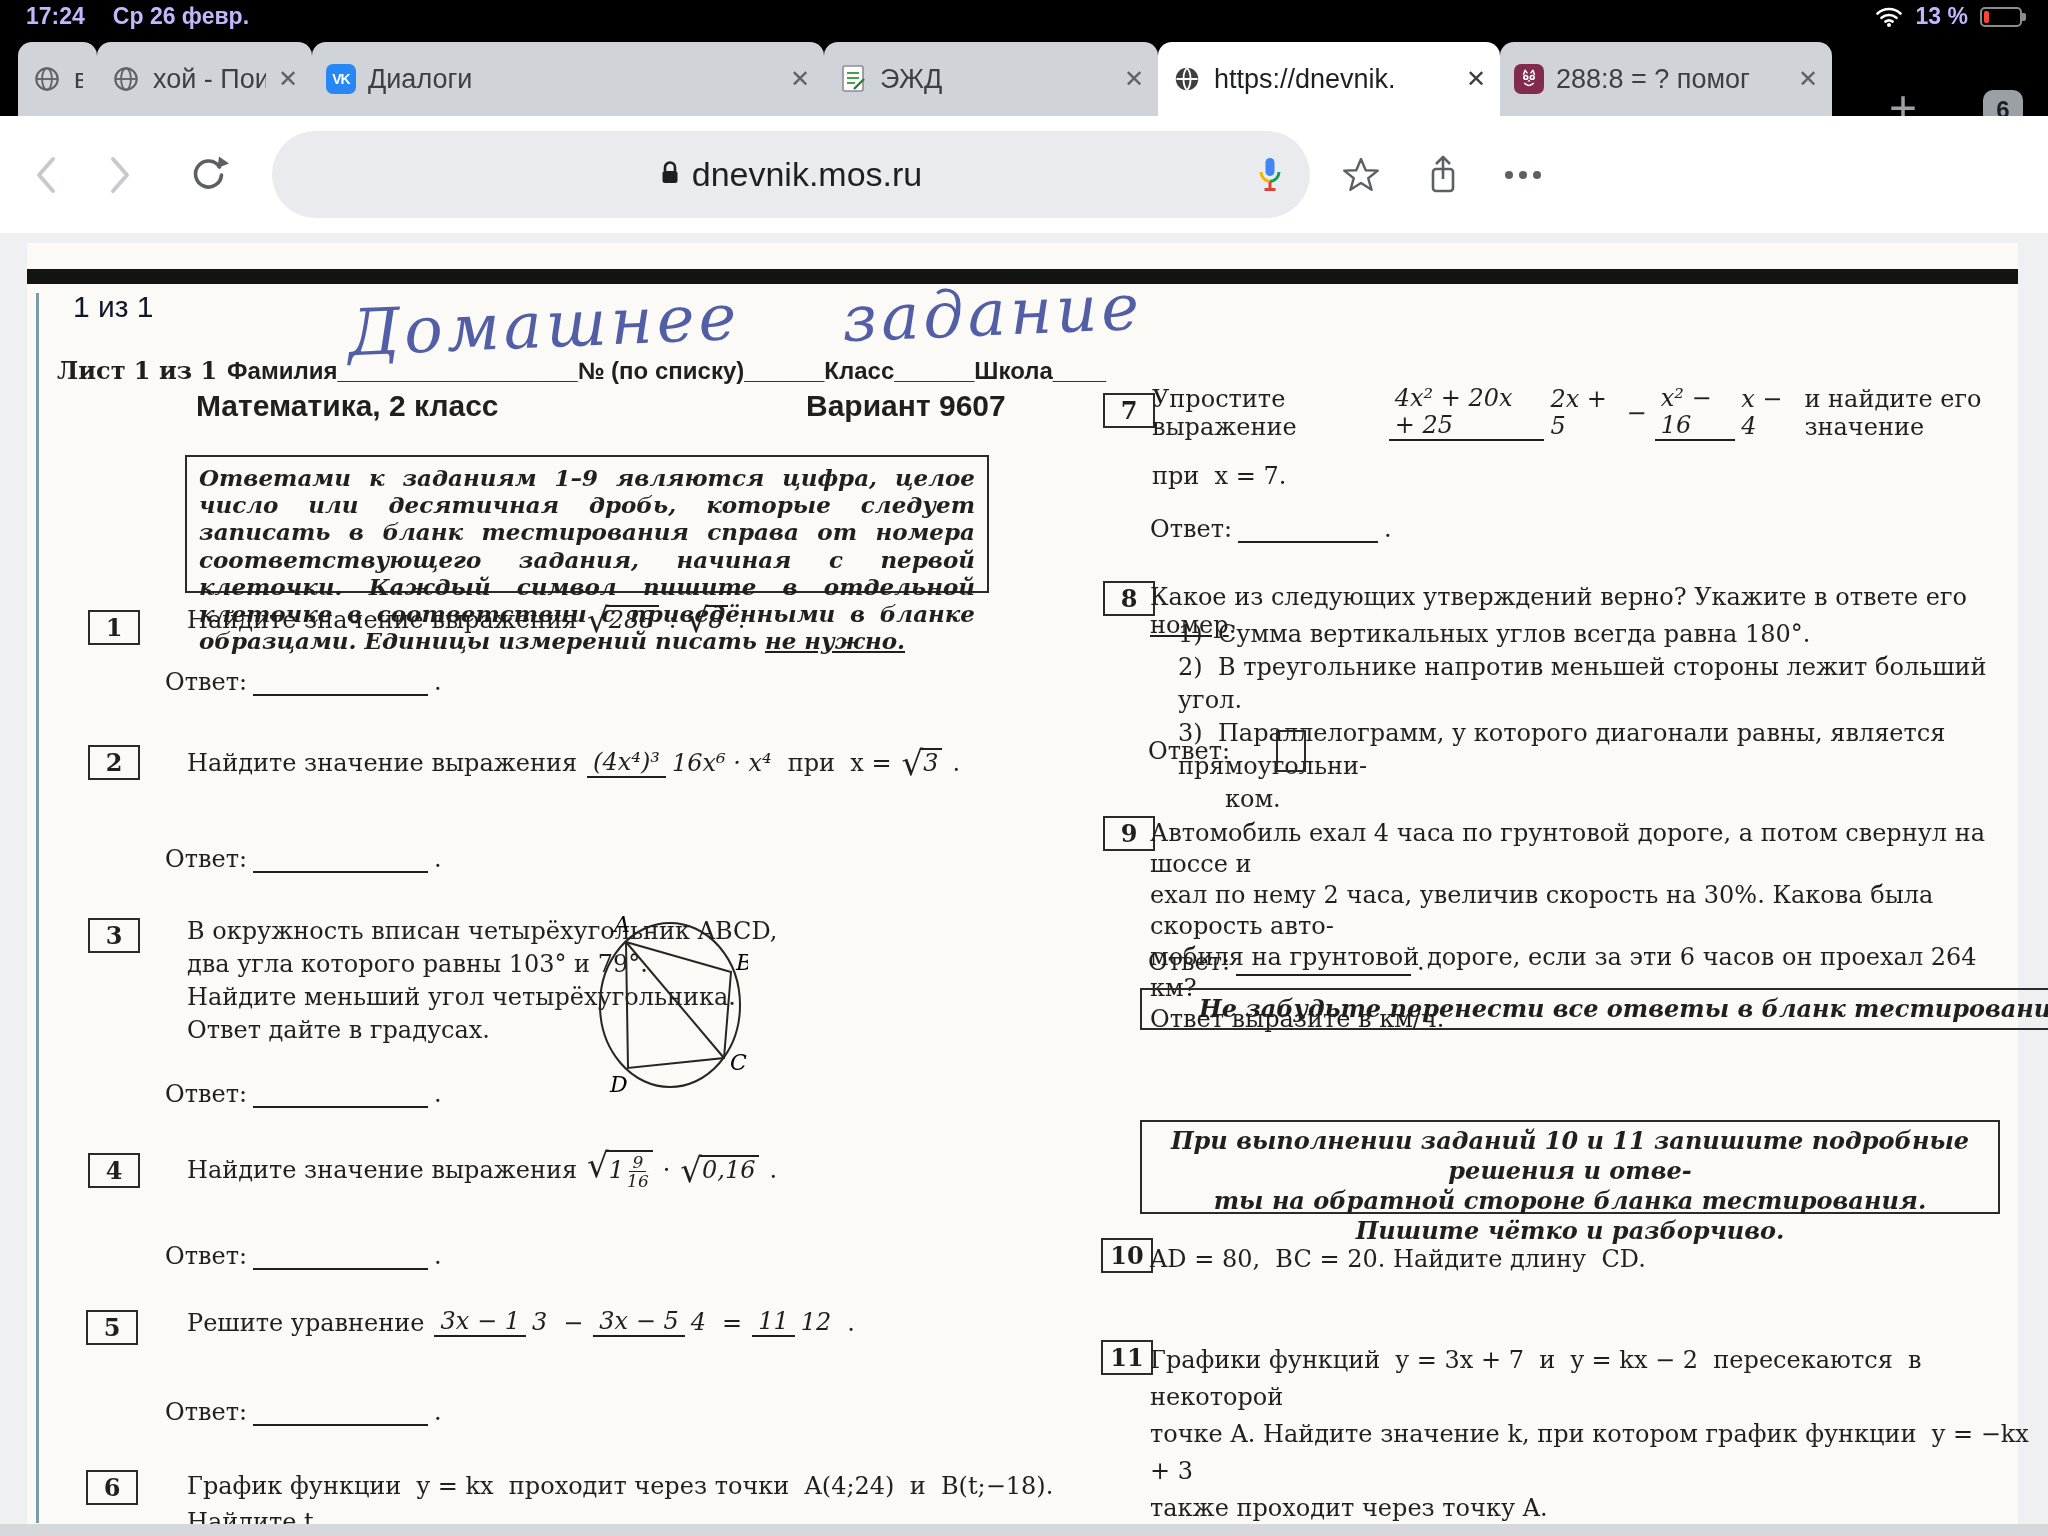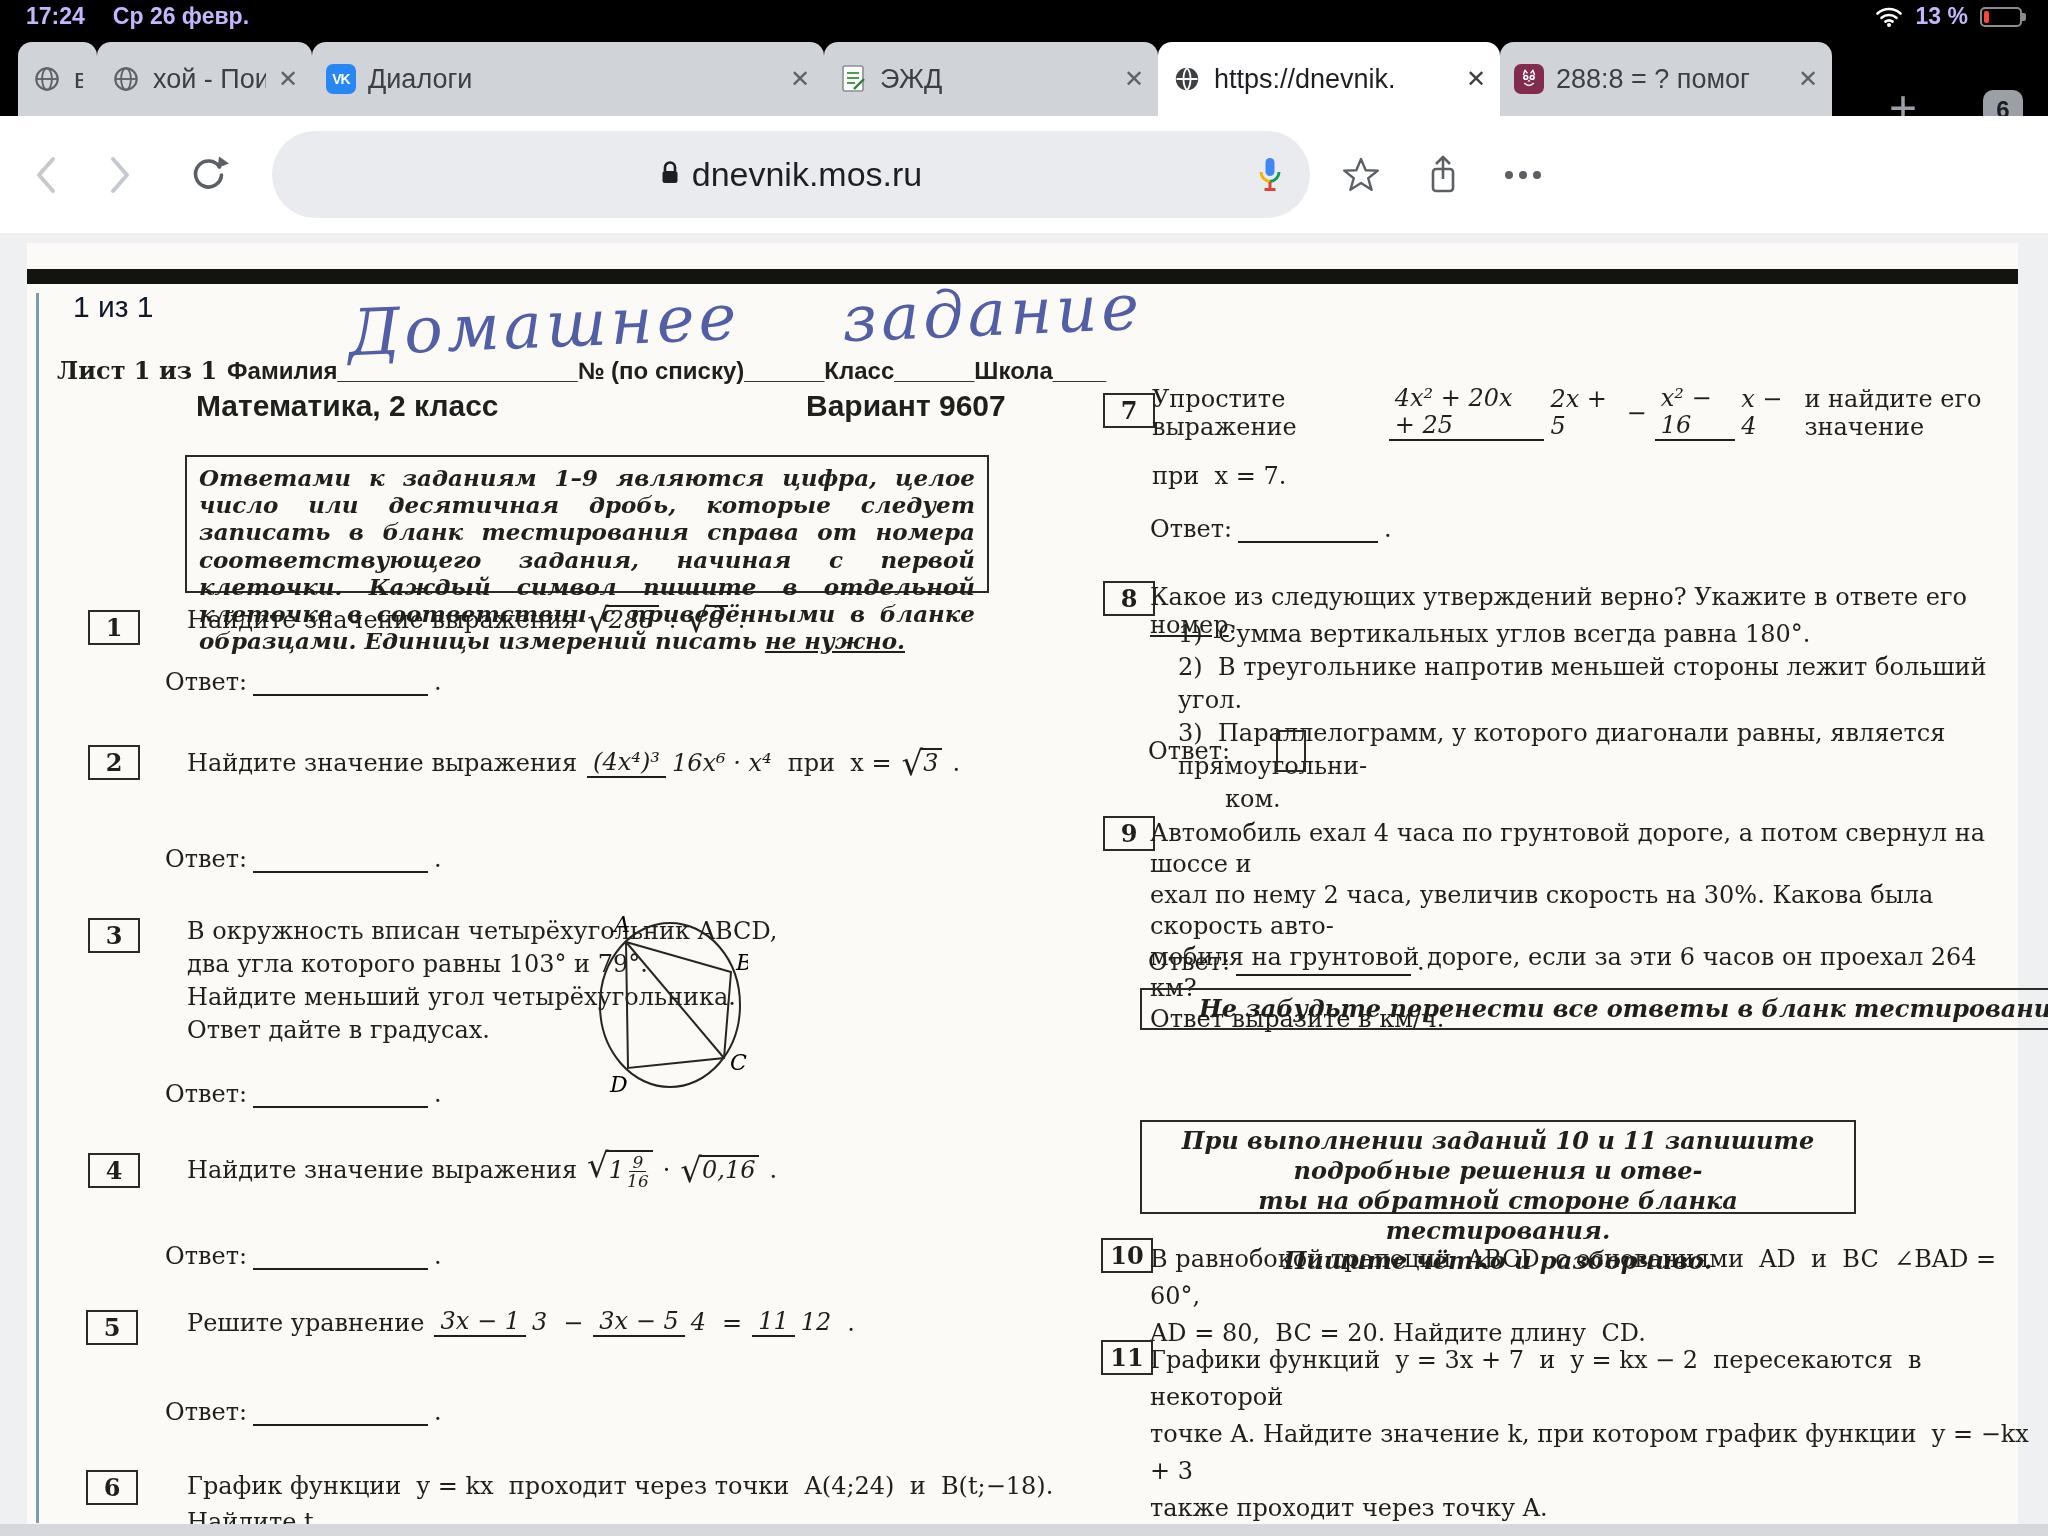--- a/index.html
+++ b/index.html
@@ -406,29 +406,28 @@
         <div class="line">Ответ выразите в км/ч.</div>
       </div>
       <div class="ans" style="left:1148px;top:715px;">
         <span>Ответ:</span>
           <span class="ansline"></span>
           <span>.</span>
       </div>
 
       <div class="notice" style="left:1140px;top:755px;width:1000px;height:42px;line-height:38px;">Не забудьте перенести все ответы в бланк тестирования!</div>
 
-      <div class="notice" style="left:1140px;top:887px;width:716px;height:94px;line-height:30px;padding-top:4px;">
+      <div class="notice" style="left:1140px;top:887px;width:860px;height:94px;line-height:30px;padding-top:4px;">
         <div>При выполнении заданий 10 и 11 запишите подробные решения и отве-</div>
         <div>ты на обратной стороне бланка тестирования.</div>
         <div>Пишите чётко и разборчиво.</div>
       </div>
 
       <div class="numbox" style="left:1101px;top:1005px;">10</div>
       <div class="abs" style="left:1150px;top:1008px;line-height:37px;width:880px;">
-        <div class="line">В равнобокой трапеции  ABCD  с основаниями  AD  и  BC  ∠BAD = 60°,</div>
         <div class="line">AD = 80,  BC = 20. Найдите длину  CD.</div>
       </div>
 
       <div class="numbox" style="left:1101px;top:1107px;">11</div>
       <div class="abs" style="left:1150px;top:1109px;line-height:37px;width:880px;">
         <div class="line">Графики функций  y = 3x + 7  и  y = kx − 2  пересекаются  в  некоторой</div>
         <div class="line">точке A. Найдите значение k, при котором график функции  y = −kx + 3</div>
         <div class="line">также проходит через точку A.</div>
       </div>
 

